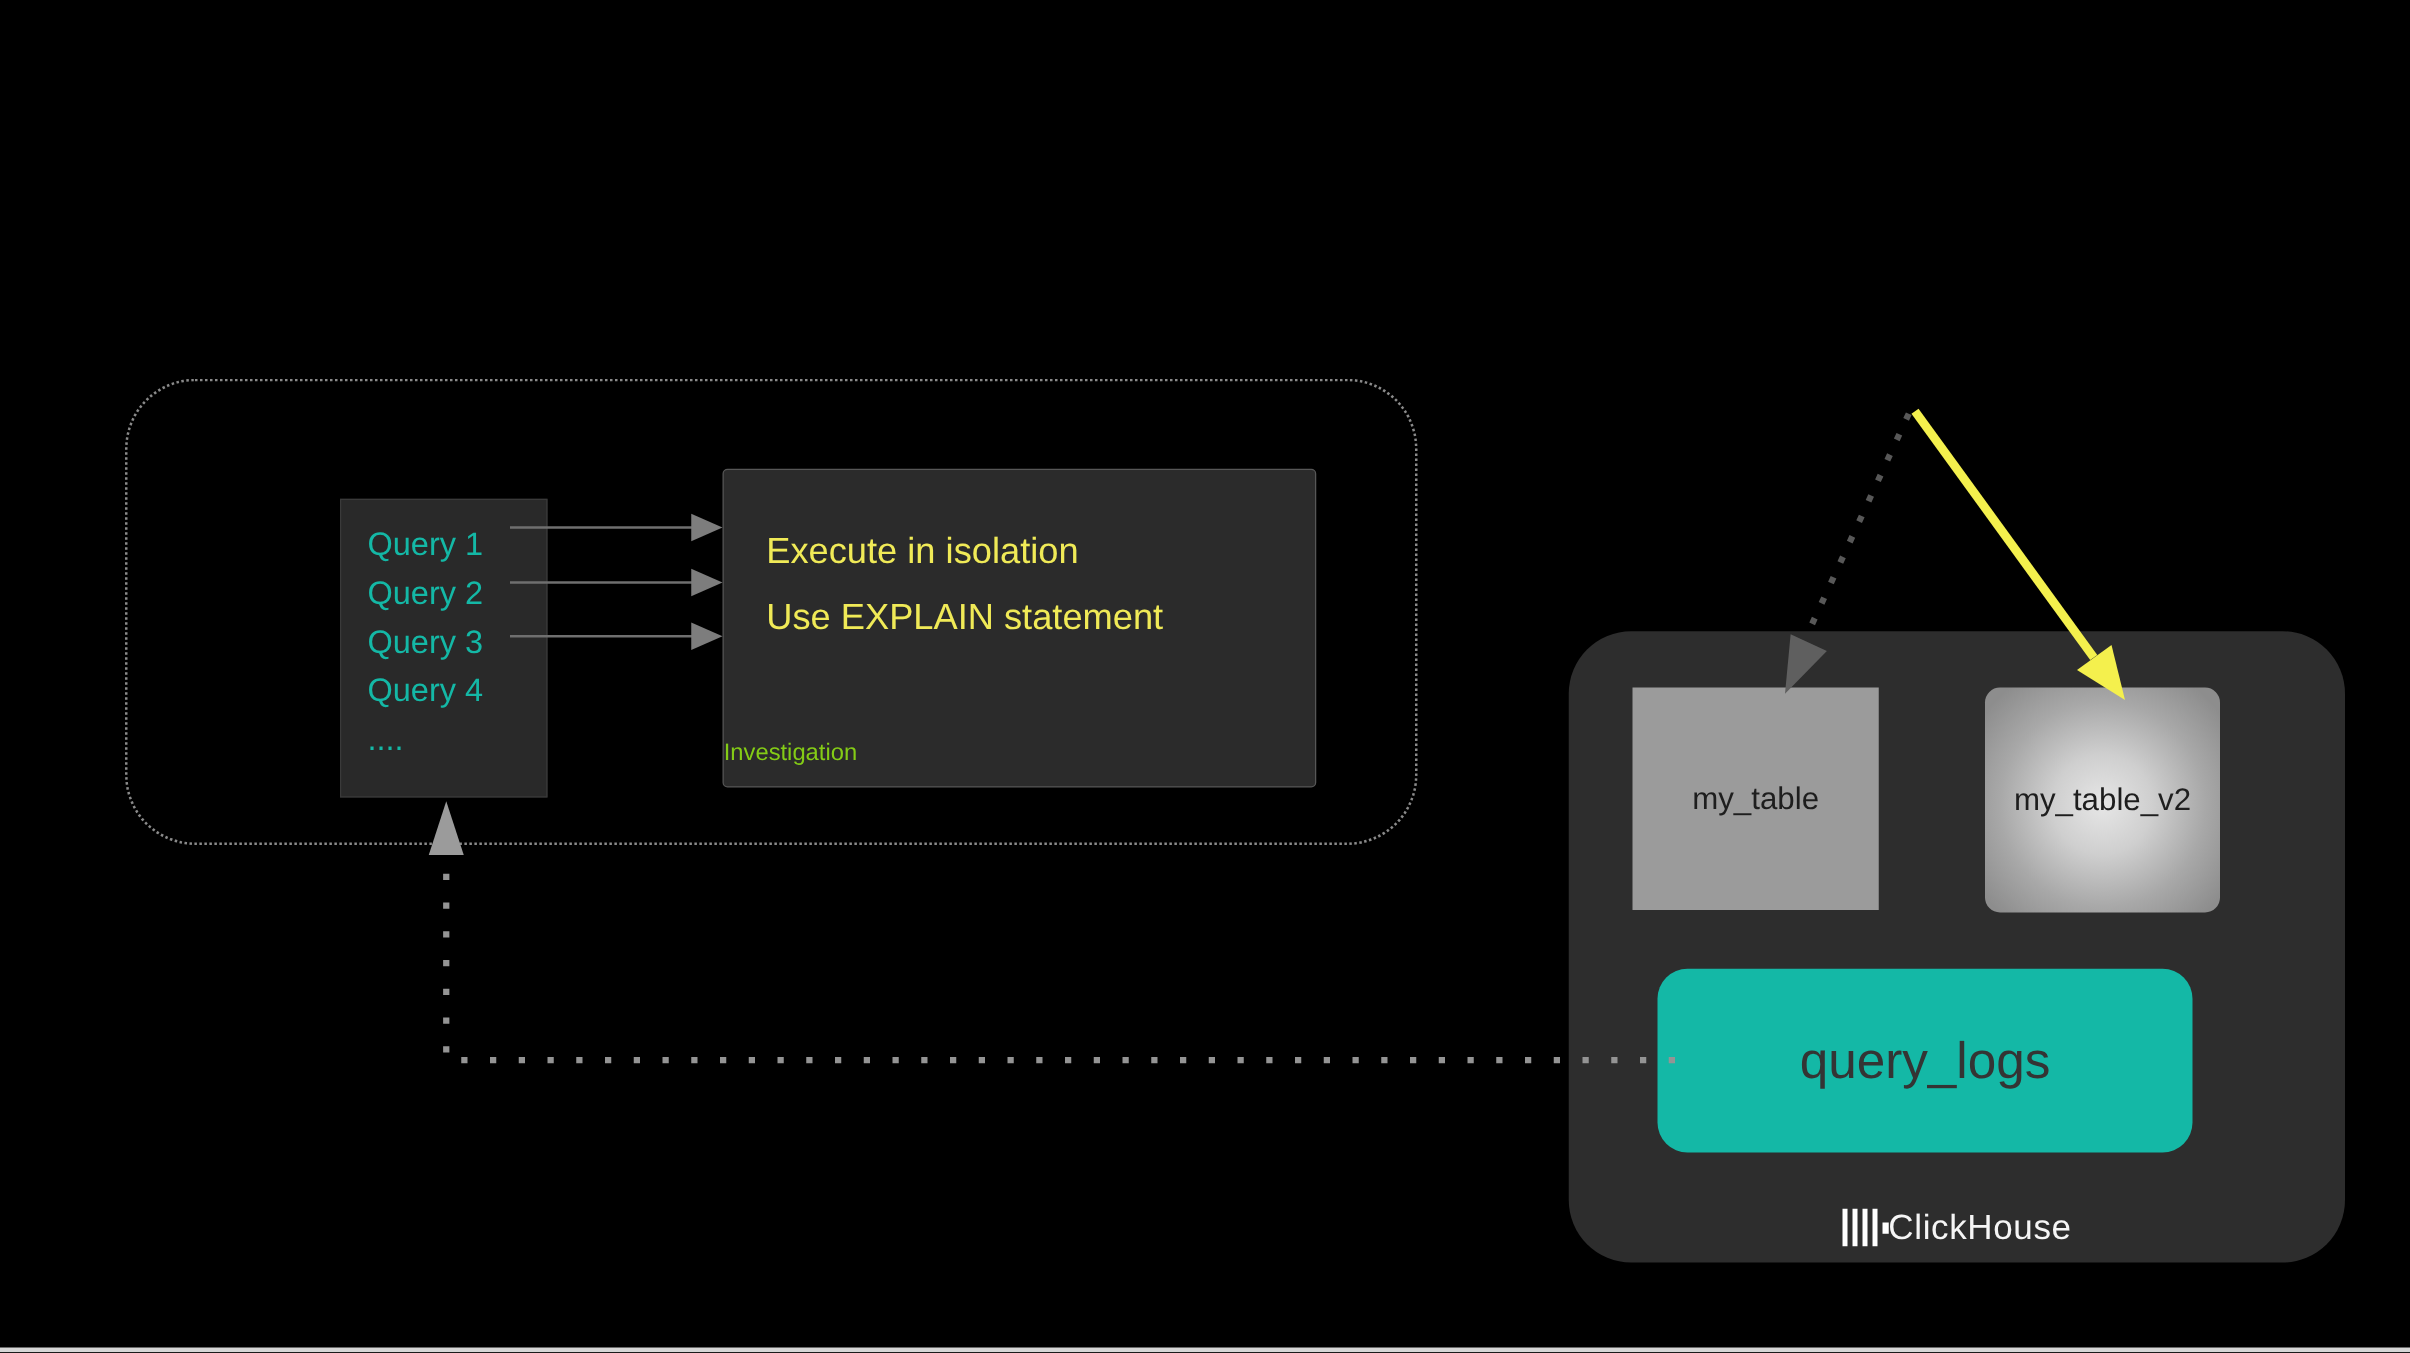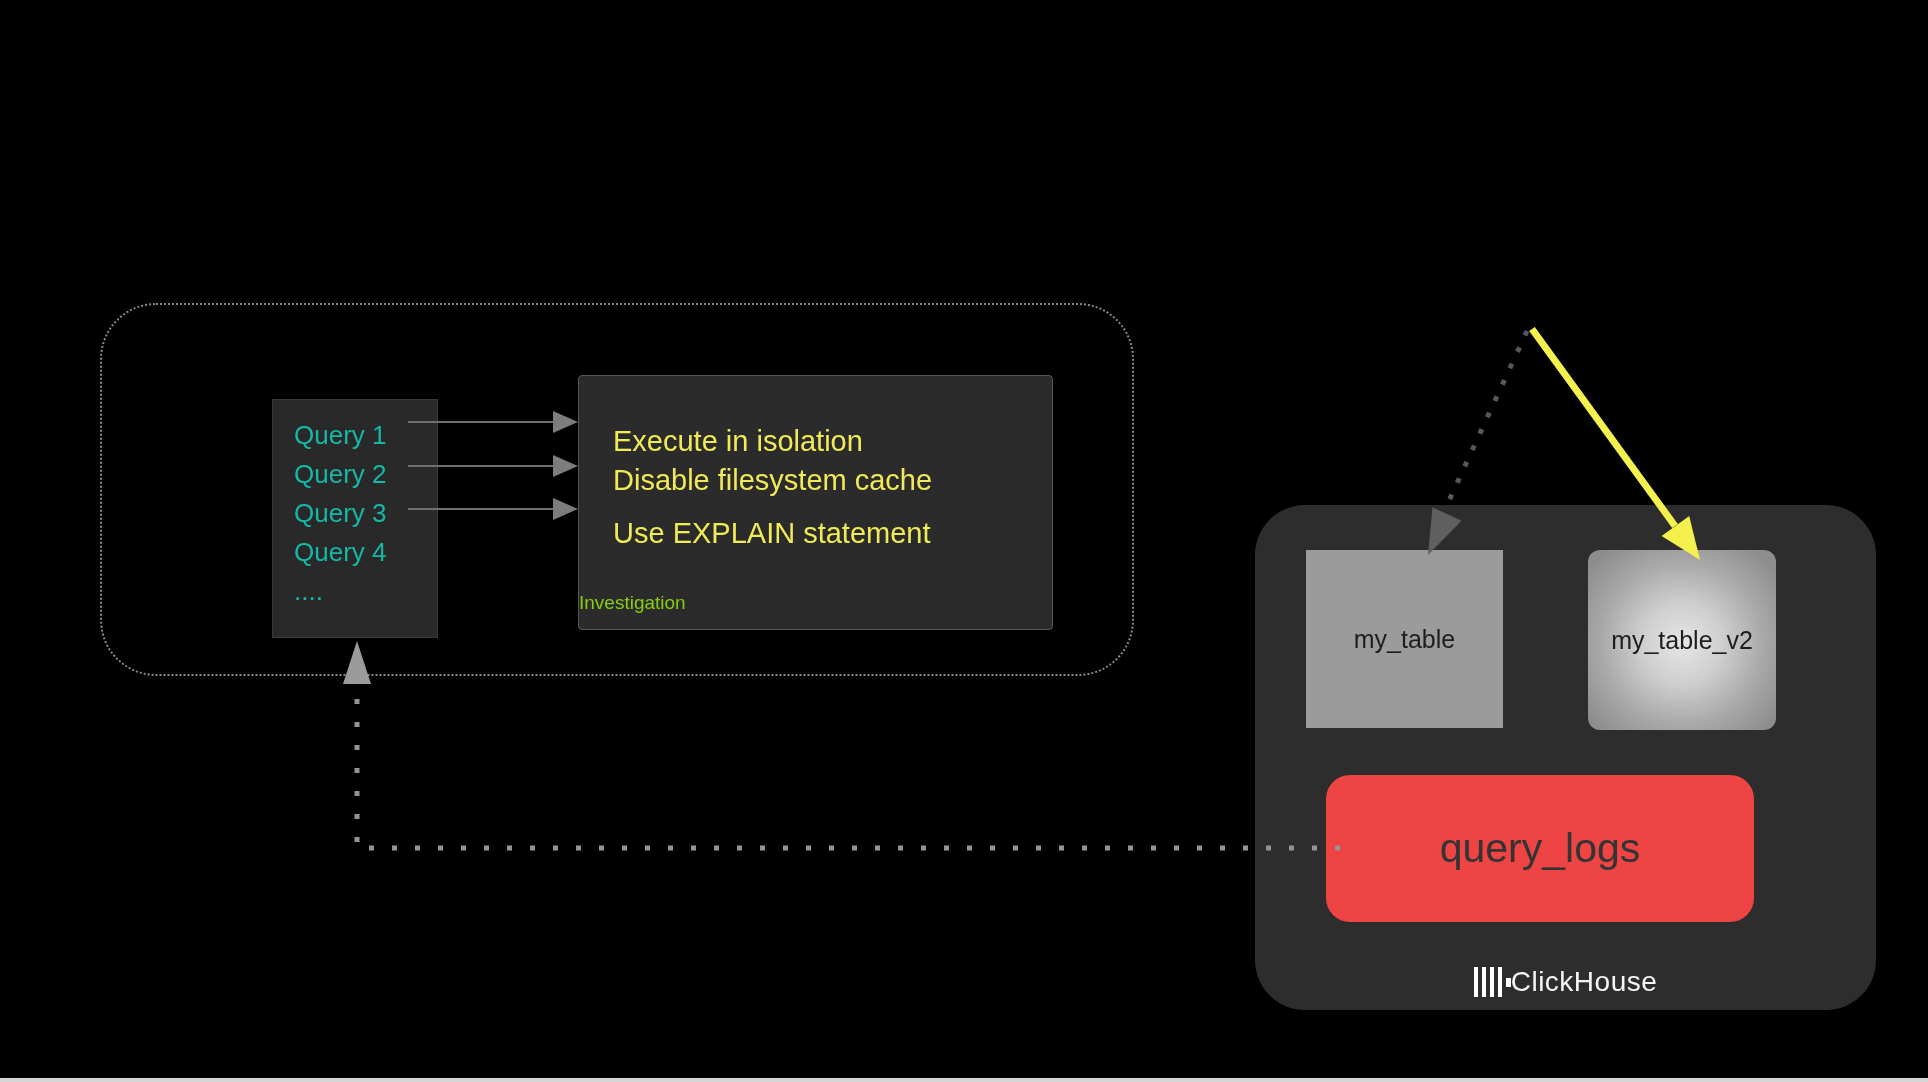--- a/index.html
+++ b/index.html
@@ -83,21 +83,21 @@
   .table-b{
     position:absolute;left:333px;top:45px;
     width:188px;height:180px;
     background:radial-gradient(circle at 50% 52%, #e6e6e6 0%, #cfcfcf 30%, #a8a8a8 62%, #8d8d8d 90%);
     display:flex;align-items:center;justify-content:center;
     font-size:25px;color:#1e1e1e;border-radius:12px;
   }
   .logs-box{
     position:absolute;left:71px;top:270px;
     width:428px;height:147px;
-    background:#ef4444;
+    background:#14b8a6;
     border-radius:24px;
     display:flex;align-items:center;justify-content:center;
     font-size:41px;color:#343434;
   }
   .ch-brand{
     position:absolute;left:0;right:0;bottom:12px;
     display:flex;align-items:center;justify-content:center;
   }
   .ch-logo{display:flex;align-items:center;gap:4px;height:30px;}
   .ch-logo .bar{width:4px;height:30px;background:#fff;}
@@ -127,21 +127,20 @@
     <div class="query-item">Query 1</div>
     <div class="query-item">Query 2</div>
     <div class="query-item">Query 3</div>
     <div class="query-item">Query 4</div>
     <div class="query-item">....</div>
   </div>
 
   <div class="investigation-box">
     <div class="inv-tips">
       <div class="inv-tip">Execute in isolation</div>
-      <div class="inv-tip">Disable filesystem cache</div>
       <div class="inv-tip gap">Use EXPLAIN statement</div>
     </div>
     <div class="inv-label">Investigation</div>
   </div>
 
 
   <div class="ch-box">
     <div class="table-a">
       <span>my_table</span>
     </div>

